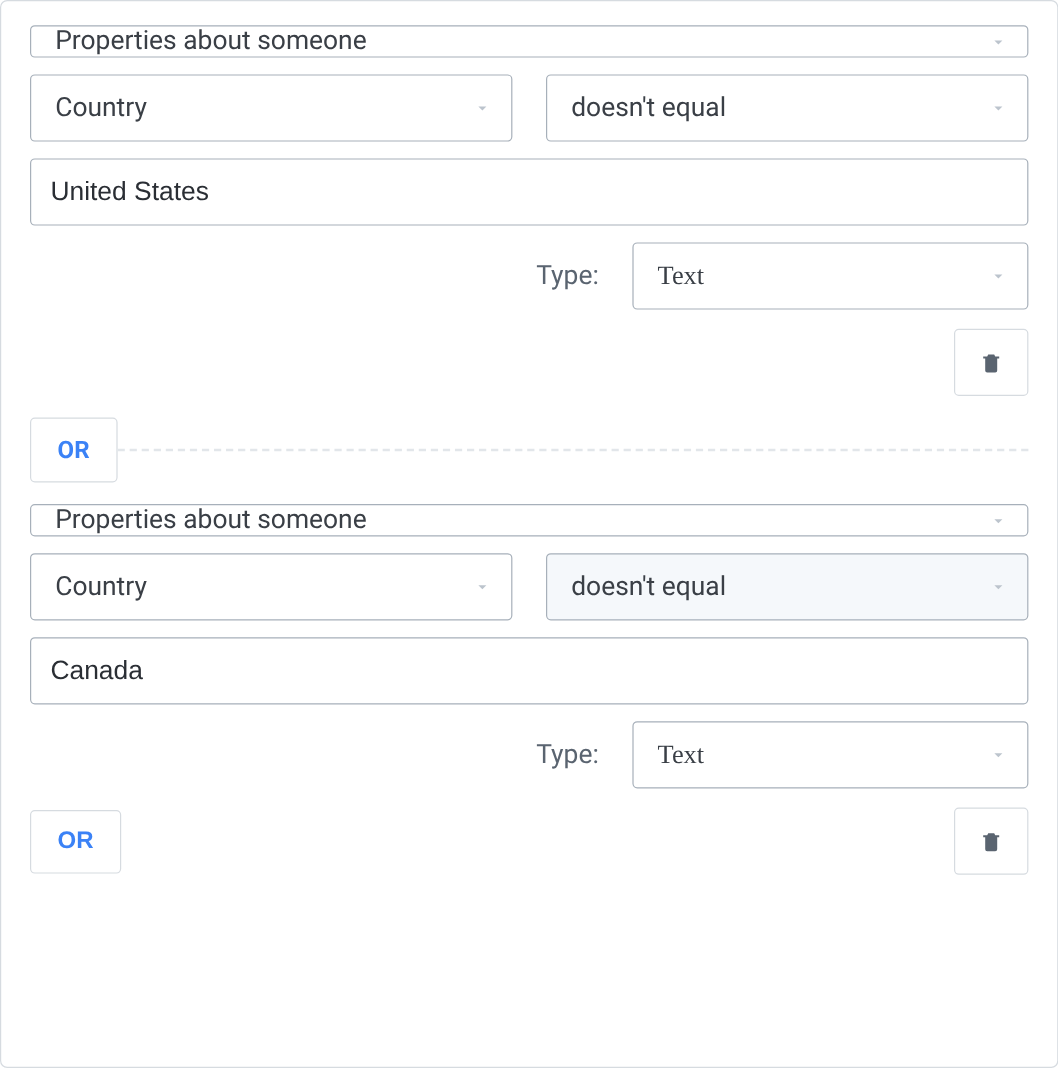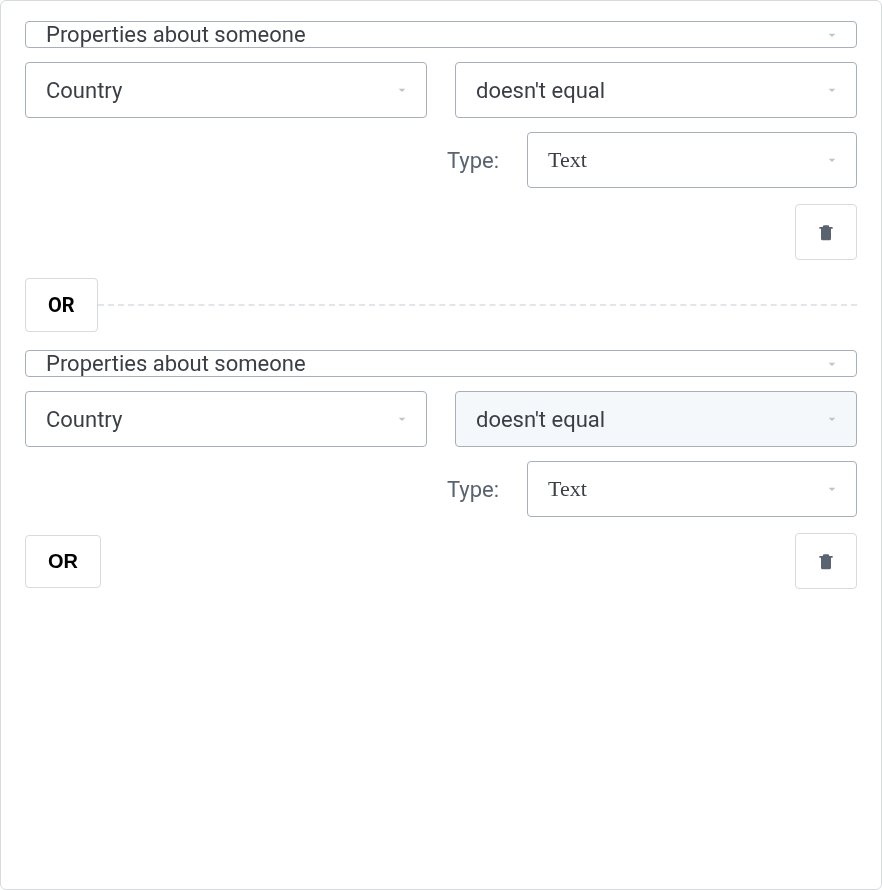--- a/index.html
+++ b/index.html
@@ -103,21 +103,21 @@
       gap: 0;
       margin: 18px 0;
     }
     .or-badge {
       border: 1px solid #d6dbe0;
       border-radius: 4px;
       background: #ffffff;
       padding: 14px 22px;
       font-size: 20px;
       font-weight: 700;
-      color: #000000;
+      color: #3b82f6;
       flex-shrink: 0;
     }
     .dashed-line {
       flex: 1;
       height: 0;
       border-top: 2px dashed #e2e6ea;
       margin-left: 0;
     }
     .caret svg {
       width: 16px;
@@ -157,20 +157,21 @@
       <div class="select">
         <span>doesn't equal</span>
         <span class="caret">
           <svg viewBox="0 0 24 24" fill="currentColor">
               <path d="M7 10l5 5 5-5z"></path>
             </svg>
         </span>
       </div>
     </div>
 
+    <input class="text-input" type="text" value="United States" style="">
 
     <div class="type-row">
       <span class="type-label">Type:</span>
       <div class="select type-select">
         <span>Text</span>
         <span class="caret">
           <svg viewBox="0 0 24 24" fill="currentColor">
               <path d="M7 10l5 5 5-5z"></path>
             </svg>
         </span>
@@ -215,20 +216,21 @@
       <div class="select highlighted">
         <span>doesn't equal</span>
         <span class="caret">
           <svg viewBox="0 0 24 24" fill="currentColor">
               <path d="M7 10l5 5 5-5z"></path>
             </svg>
         </span>
       </div>
     </div>
 
+    <input class="text-input" type="text" value="Canada" style="">
 
     <div class="type-row">
       <span class="type-label">Type:</span>
       <div class="select type-select">
         <span>Text</span>
         <span class="caret">
           <svg viewBox="0 0 24 24" fill="currentColor">
               <path d="M7 10l5 5 5-5z"></path>
             </svg>
         </span>

